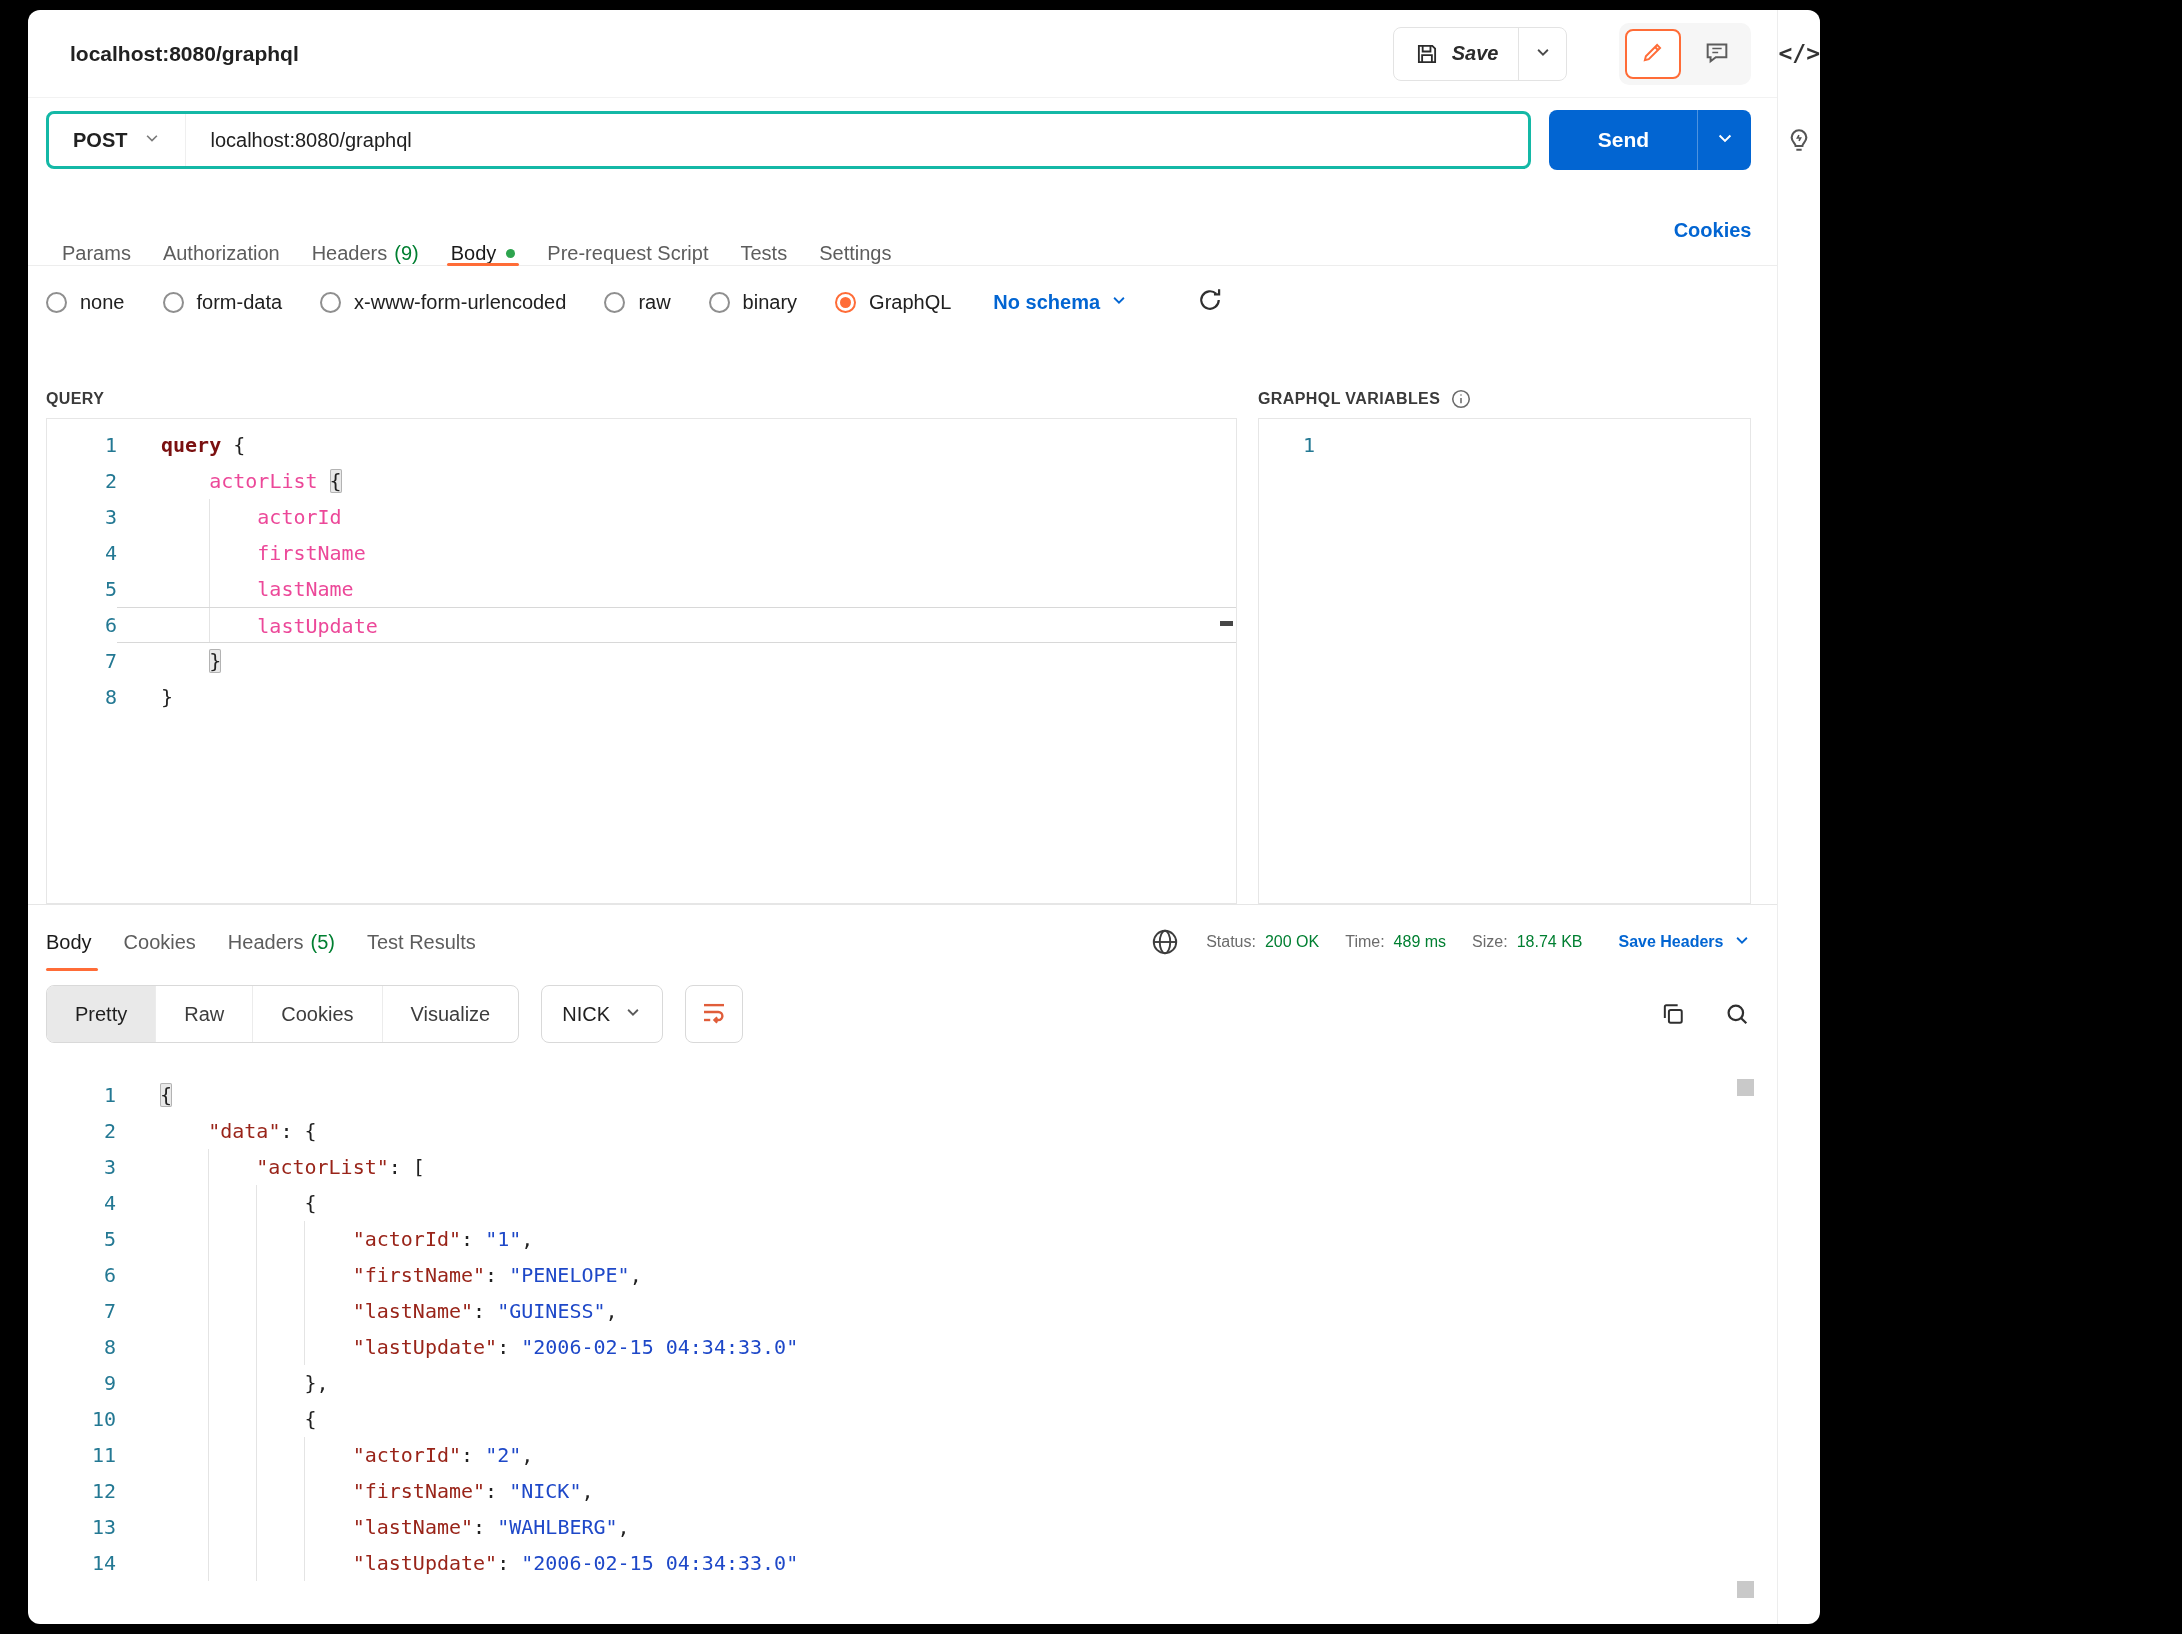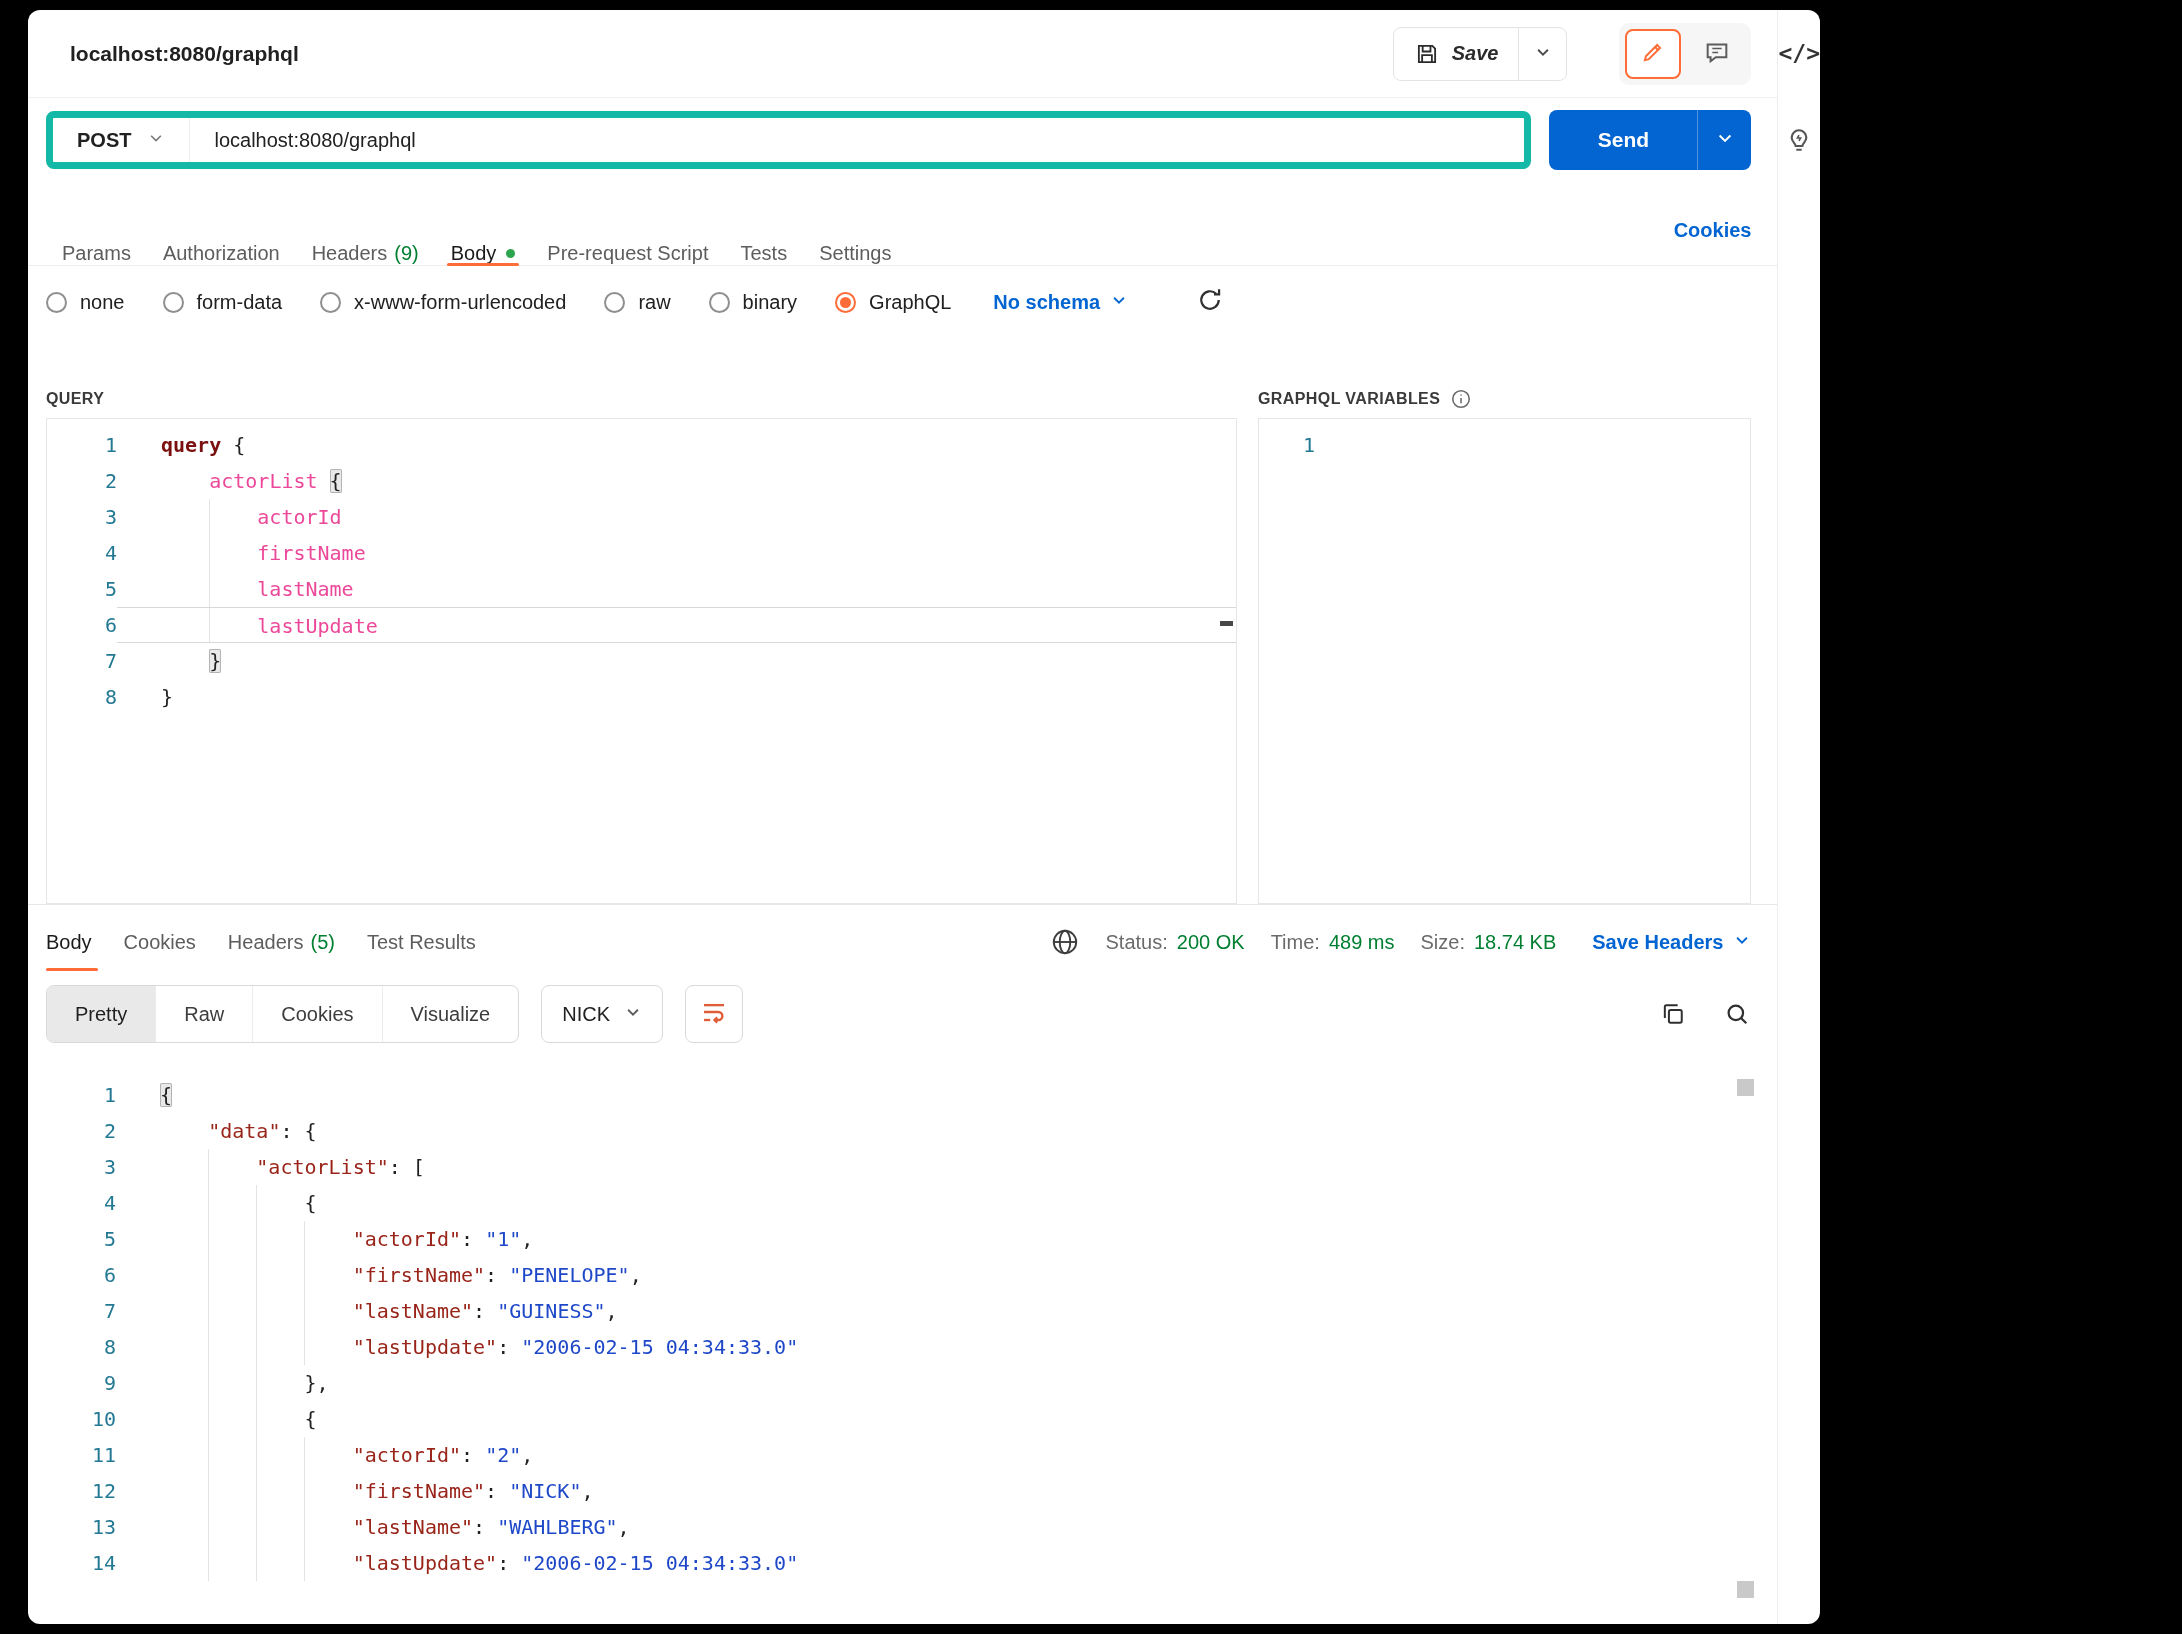--- a/index.html
+++ b/index.html
@@ -18,21 +18,21 @@
   .header-actions { margin-left: auto; display: flex; align-items: center; }
   .save-split { display: flex; align-items: stretch; height: 54px; border: 1px solid #e3e3e3; border-radius: 8px; overflow: hidden; font-style: italic; }
   .save-main { display: flex; align-items: center; gap: 12px; padding: 0 20px; font-size: 20px; font-weight: 600; color: #2b2b2b; cursor: pointer; }
   .save-caret { width: 48px; display: flex; align-items: center; justify-content: center; border-left: 1px solid #e3e3e3; color: #4a4a4a; cursor: pointer; }
   .edit-group { margin-left: 52px; background: #f6f6f6; border-radius: 10px; padding: 6px; display: flex; align-items: center; gap: 8px; height: 62px; }
   .edit-btn { width: 56px; height: 50px; background: #fff; border: 2px solid #ff6c37; border-radius: 8px; display: flex; align-items: center; justify-content: center; color: #ff6c37; cursor: pointer; }
   .comment-btn { width: 56px; height: 50px; display: flex; align-items: center; justify-content: center; color: #5c5c5c; cursor: pointer; }
 
   
   .url-row { height: 84px; flex: none; display: flex; align-items: center; padding: 0 26px 0 18px; }
-  .url-box { flex: 1; height: 58px; border: 7px solid #14b8a6; border-radius: 8px; display: flex; align-items: center; margin-right: 18px; background: #fff; }
+  .url-box { flex: 1; height: 58px; border: 3px solid #14b8a6; border-radius: 8px; display: flex; align-items: center; margin-right: 18px; background: #fff; }
   .method { display: flex; align-items: center; gap: 16px; padding: 0 24px; font-size: 20px; font-weight: 700; height: 100%; border-right: 1px solid #efefef; cursor: pointer; }
   .method .chev { color: #7a7a7a; }
   .url-text { padding-left: 24px; font-size: 20px; flex: 1; cursor: text; }
   .send-btn { width: 202px; height: 60px; background: #0265d2; border-radius: 8px; color: #fff; display: flex; align-items: stretch; overflow: hidden; cursor: pointer; }
   .send-label { flex: 1; display: flex; align-items: center; justify-content: center; font-size: 21px; font-weight: 700; }
   .send-caret { width: 54px; display: flex; align-items: center; justify-content: center; border-left: 1px solid rgba(255,255,255,.3); cursor: pointer; }
 
   
   .tabs-row { height: 70px; margin-top: 14px; flex: none; display: flex; align-items: stretch; padding: 0 26px 0 18px; border-bottom: 1px solid #ededed; font-size: 20px; color: #5d5d5d; }
   .tab { position: relative; display: flex; align-items: center; padding: 0 16px; cursor: pointer; }
@@ -77,21 +77,21 @@
   .t-str { color: #1e48c8; }
   .t-p, .t-ws { color: #212121; }
   .t-br { background: #e9e9e9; box-shadow: inset 0 0 0 1px #b3b3b3; border-radius: 2px; }
   .ruler-mark { position: absolute; right: 3px; top: 202px; width: 13px; height: 5px; background: #474747; }
 
   
   .response { border-top: 1px solid #e6e6e6; flex: 1; display: flex; flex-direction: column; min-height: 0; }
   .resp-tabs { height: 74px; flex: none; display: flex; align-items: stretch; padding: 0 26px 0 18px; font-size: 20px; color: #5d5d5d; }
   .resp-tabs .tab:first-child { padding-left: 0; }
   .resp-tabs .tab.active::after { left: 0; right: 10px; bottom: 8px; }
-  .resp-meta { margin-left: auto; display: flex; align-items: center; gap: 26px; font-size: 20px; }
+  .resp-meta { margin-left: auto; display: flex; align-items: center; gap: 26px; font-size: 16px; }
   .globe { color: #3c3c3c; display: flex; cursor: pointer; }
   .meta-pair { display: flex; gap: 9px; white-space: nowrap; }
   .meta-label { color: #6b6b6b; }
   .meta-value { color: #007f31; }
   .save-response { color: #0265d2; font-weight: 600; display: flex; align-items: center; gap: 10px; cursor: pointer; margin-left: 10px; }
 
   .resp-toolbar { flex: none; display: flex; align-items: center; padding: 4px 26px 0 18px; height: 66px; }
   .seg { display: flex; align-items: stretch; height: 58px; border: 1px solid #d9d9d9; border-radius: 8px; overflow: hidden; }
   .seg-item { display: flex; align-items: center; padding: 0 28px; font-size: 20px; color: #3d3d3d; cursor: pointer; border-right: 1px solid #ececec; }
   .seg-item:last-child { border-right: none; }

